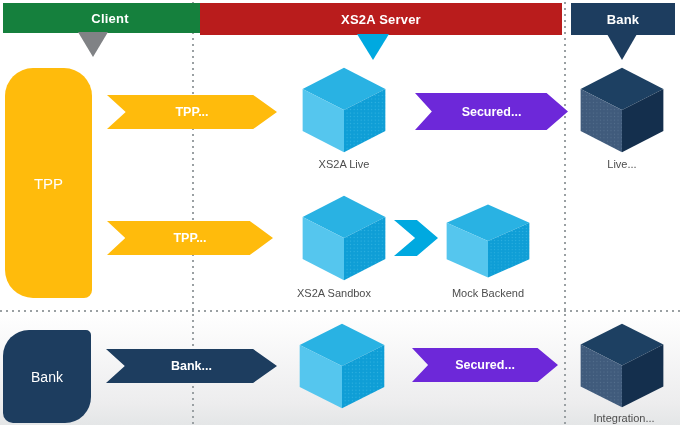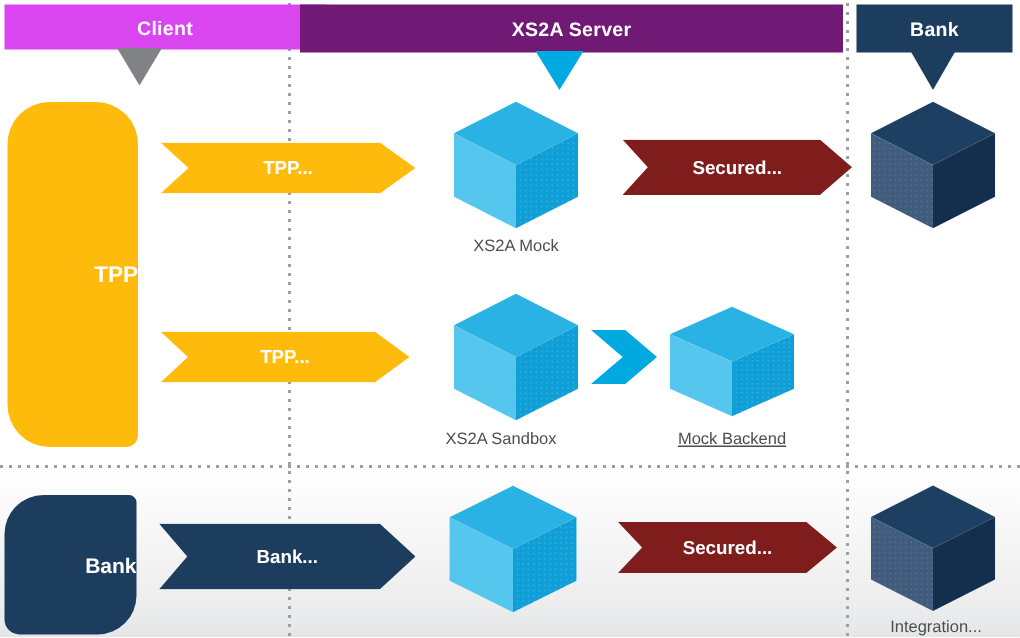--- a/index.html
+++ b/index.html
@@ -9,45 +9,45 @@
   }
   
   .vline{position:absolute;width:2px;background:repeating-linear-gradient(to bottom,#9aa0a3 0 2px,transparent 2px 6px);}
   .hline{position:absolute;height:2px;background:repeating-linear-gradient(to right,#9aa0a3 0 2px,transparent 2px 6px);}
   
   .bottom-band{position:absolute;left:0;top:312px;width:680px;height:113px;
     background:linear-gradient(to bottom,#ffffff 0%,#ededee 80%,#e4e6e7 100%);}
   
   .lane-header{position:absolute;color:#fff;font-weight:bold;font-size:13px;
     display:flex;align-items:center;justify-content:center;letter-spacing:.2px;}
-  .hdr-client{left:3px;top:3px;width:214px;height:30px;background:#d946ef;}
-  .hdr-server{left:200px;top:3px;width:362px;height:32px;background:#701a75;}
+  .hdr-client{left:3px;top:3px;width:214px;height:30px;background:#15803d;}
+  .hdr-server{left:200px;top:3px;width:362px;height:32px;background:#b91c1c;}
   .hdr-bank{left:571px;top:3px;width:104px;height:32px;background:#1d3d5f;}
   .pointer{position:absolute;clip-path:polygon(0 0,100% 0,50% 100%);}
   .ptr-client{left:78px;top:32px;width:30px;height:25px;background:#808285;}
   .ptr-server{left:357px;top:34px;width:32px;height:26px;background:#00a9e0;}
   .ptr-bank{left:607px;top:34px;width:30px;height:26px;background:#1d3d5f;}
   
-  .actor{position:absolute;color:#fff;font-weight:bold;
-    display:flex;align-items:center;justify-content:flex-end;}
+  .actor{position:absolute;color:#fff;font-weight:normal;
+    display:flex;align-items:center;justify-content:center;}
   .actor-tpp{left:5px;top:68px;width:87px;height:230px;background:#ffbb0c;
     border-radius:28px 28px 8px 28px;font-size:15px;}
   .actor-bank{left:3px;top:330px;width:88px;height:93px;background:#1d3d5f;
     border-radius:26px 5px 26px 10px;font-size:14px;}
   
   .banner{position:absolute;color:#fff;font-weight:bold;font-size:12.5px;text-align:center;
     clip-path:polygon(0 0,86% 0,100% 50%,86% 100%,0 100%,11% 50%);
     display:flex;align-items:center;justify-content:center;}
   .b-yellow{background:#ffbb0c;align-items:center;}
-  .b-cyan{background:#7f1d1d;}
+  .b-cyan{background:#6d28d9;}
   .b-navy{background:#1d3d5f;}
   .arr-tpp1{left:107px;top:95px;width:170px;height:34px;}
   .arr-tpp2{left:107px;top:221px;width:166px;height:34px;}
   .arr-sec1{left:415px;top:93px;width:153px;height:37px;}
-  .arr-bank{left:106px;top:349px;width:171px;height:44px;}
+  .arr-bank{left:106px;top:349px;width:171px;height:34px;}
   .arr-sec2{left:412px;top:348px;width:146px;height:34px;}
   .chevron{position:absolute;left:394px;top:220px;width:44px;height:36px;background:#00a9e0;
     clip-path:polygon(0 0,52% 0,100% 50%,52% 100%,0 100%,48% 50%);}
   
   .cube{position:absolute;}
   .cube.cyan .face-top{fill:#29b2e3;}
   .cube.cyan .face-left{fill:#55c6ee;}
   .cube.cyan .face-right{fill:url(#dots-cyan);}
   .cube.navy .face-top{fill:#1d4062;}
   .cube.navy .face-left{fill:url(#dots-navy);}
@@ -56,21 +56,21 @@
   .cube-bank-live{left:578px;top:66px;width:88px;height:88px;}
   .cube-sandbox{left:300px;top:194px;width:88px;height:88px;}
   .cube-mock{left:444px;top:203px;width:88px;height:76px;}
   .cube-integration{left:297px;top:322px;width:90px;height:88px;}
   .cube-bank-int{left:578px;top:322px;width:88px;height:87px;}
   
   .caption{position:absolute;font-size:11px;color:#4d4d4d;text-align:center;white-space:nowrap;}
   .cap-live{left:284px;top:158px;width:120px;}
   .cap-bank-live{left:566px;top:158px;width:112px;}
   .cap-sandbox{left:274px;top:287px;width:120px;}
-  .cap-mock{left:428px;top:287px;width:120px;text-decoration:underline;}
+  .cap-mock{left:428px;top:287px;width:120px;}
   .cap-integration{left:282px;top:412px;width:124px;}
   .cap-bank-int{left:564px;top:412px;width:120px;}
 </style>
 </head>
 <body>
 
 <div class="stage">
 
   <svg width="0" height="0" style="position:absolute" aria-hidden="true">
     <defs>
@@ -115,31 +115,32 @@
 
   <div class="banner b-yellow arr-tpp1">
     <span>TPP...</span>
   </div>
 
   <svg class="cube cyan cube-live" viewBox="0 0 100 100" preserveAspectRatio="none">
     <polygon class="face-top" points="50,2 97,26 50,50 3,26"></polygon>
     <polygon class="face-left" points="3,26 50,50 50,98 3,74"></polygon>
     <polygon class="face-right" points="97,26 97,74 50,98 50,50"></polygon>
   </svg>
-  <div class="caption cap-live">XS2A Mock</div>
+  <div class="caption cap-live">XS2A Live</div>
 
   <div class="banner b-cyan arr-sec1">
     <span>Secured...</span>
   </div>
 
   <svg class="cube navy cube-bank-live" viewBox="0 0 100 100" preserveAspectRatio="none">
     <polygon class="face-top" points="50,2 97,26 50,50 3,26"></polygon>
     <polygon class="face-left" points="3,26 50,50 50,98 3,74"></polygon>
     <polygon class="face-right" points="97,26 97,74 50,98 50,50"></polygon>
   </svg>
+  <div class="caption cap-bank-live">Live...</div>
 
   <div class="banner b-yellow arr-tpp2">
     <span>TPP...</span>
   </div>
 
   <svg class="cube cyan cube-sandbox" viewBox="0 0 100 100" preserveAspectRatio="none">
     <polygon class="face-top" points="50,2 97,26 50,50 3,26"></polygon>
     <polygon class="face-left" points="3,26 50,50 50,98 3,74"></polygon>
     <polygon class="face-right" points="97,26 97,74 50,98 50,50"></polygon>
   </svg>

